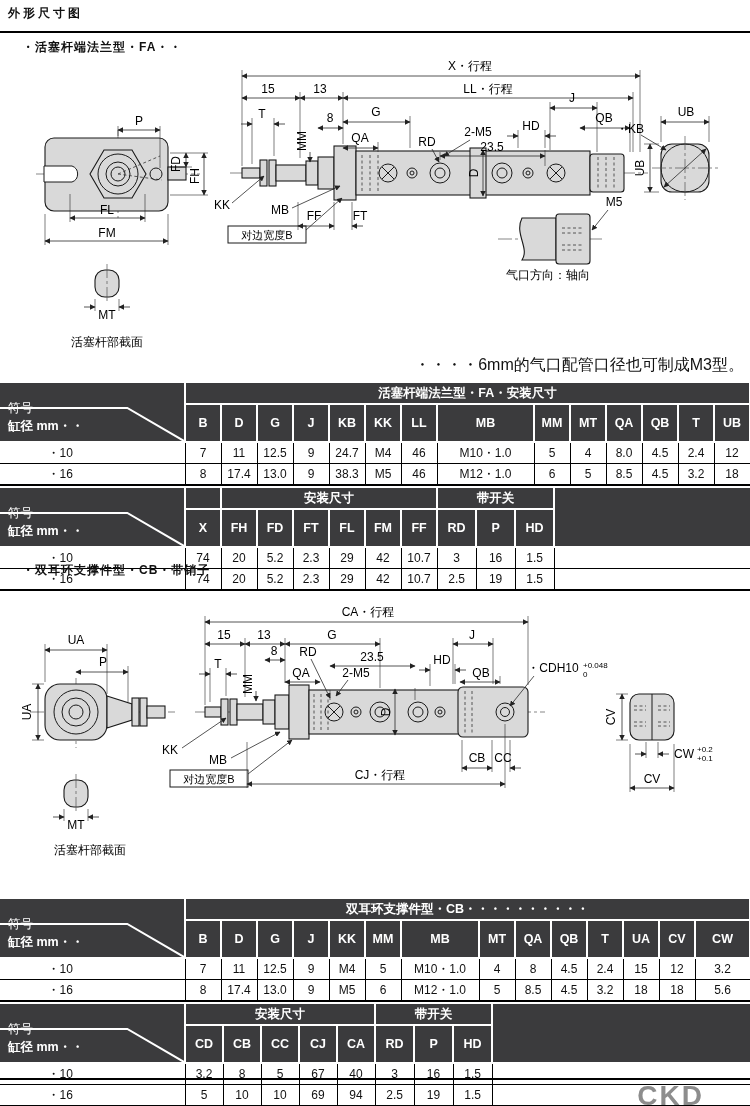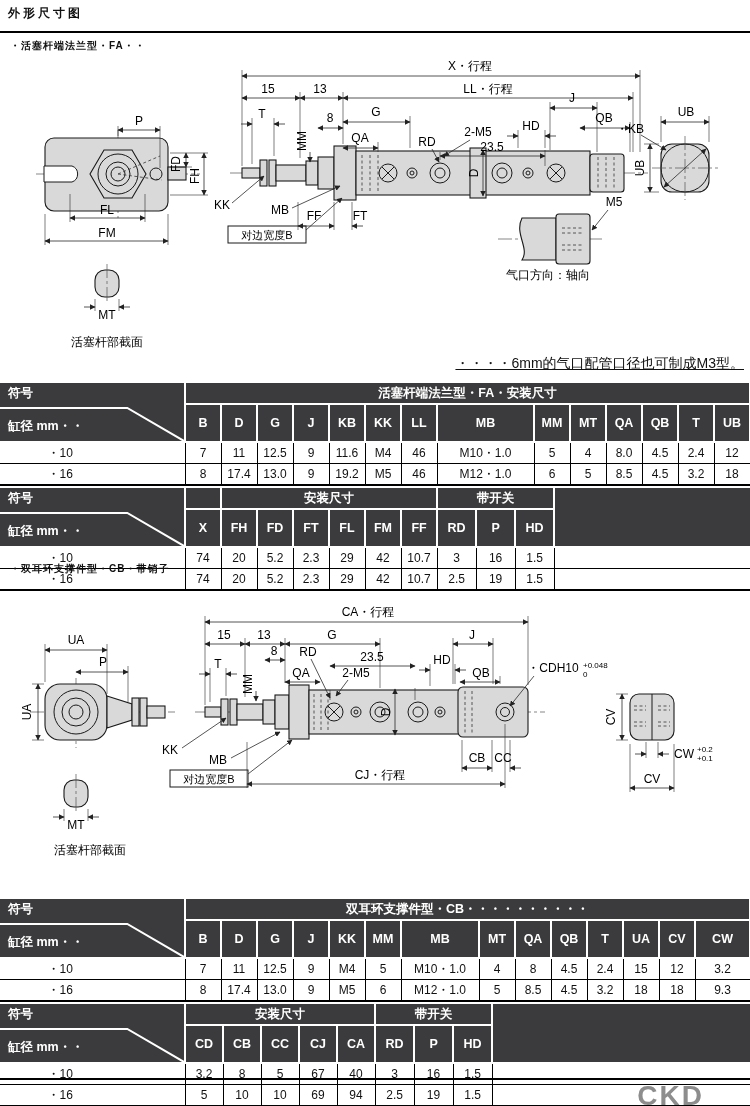--- a/index.html
+++ b/index.html
@@ -1,32 +1,32 @@
 <!DOCTYPE html>
 <html><head>
 <meta charset="utf-8">
 <style>
   html,body{margin:0;padding:0;background:#fff;}
   .page{position:relative;width:750px;height:1106px;background:#fff;overflow:hidden;
         font-family:"Liberation Sans","DejaVu Sans",sans-serif;color:#111;}
   .abs{position:absolute;}
   .page-title{left:8px;top:5px;font-size:12px;font-weight:bold;letter-spacing:3px;}
   .title-rule{left:0;top:31px;width:750px;height:2px;background:#000;}
-  .sec-head{left:10px;font-size:10px;font-weight:bold;letter-spacing:1px;}
-  .note{right:6px;top:355px;font-size:14px;text-decoration:underline;}
+  .sec-head{left:22px;font-size:12px;font-weight:bold;letter-spacing:1px;}
+  .note{right:6px;top:355px;font-size:16px;}
   
   .tblwrap{left:0;width:750px;}
   table.spec{width:750px;border-collapse:collapse;table-layout:fixed;font-size:12px;}
   table.spec th,table.spec td{padding:0;margin:0;text-align:center;vertical-align:middle;}
   th.gh,tr.cols th,th.corner,th.trailhead{background:#3b3b3d;color:#fff;border:2px solid #fff;font-weight:bold;font-size:12.5px;}
   th.gh{text-align:left;padding-left:8px;height:20px;border-left:none;}
   tr.cols th{height:36px;}
   th.trailhead{border-right:none;}
   th.corner{position:relative;border-left:none;padding:0;}
-  th.corner .c-top{position:absolute;left:8px;top:2px;font-weight:bold;}
+  th.corner .c-top{position:absolute;left:8px;top:17px;font-weight:normal;}
   th.corner .c-bot{position:absolute;left:8px;bottom:6px;font-weight:bold;text-align:center;}
   th.corner svg{position:absolute;left:0;top:0;width:100%;height:100%;}
   th.corner polyline{fill:none;stroke:#fff;stroke-width:2;}
   tr.datarow td{height:20px;border:1px solid #000;background:#fff;}
   tr.datarow td.rl{text-align:center;padding-right:64px;border-left:none;}
   tr.datarow td.trail{border-right:none;}
   table.spec{border-bottom:2px solid #000;border-top:2px solid #000;}
   
   svg.draw{display:block;}
   .fillp{fill:#d9d9d9;stroke:#1a1a1a;stroke-width:1.1;}
@@ -288,38 +288,38 @@
             <th>QB</th>
             <th>T</th>
             <th>UB</th>
           </tr>
         <tr class="datarow">
           <td class="rl">・10</td>
         <td>7</td>
             <td>11</td>
             <td>12.5</td>
             <td>9</td>
-            <td>11.6</td>
+            <td>24.7</td>
             <td>M4</td>
             <td>46</td>
             <td>M10・1.0</td>
             <td>5</td>
             <td>4</td>
             <td>8.0</td>
             <td>4.5</td>
             <td>2.4</td>
             <td>12</td>
           </tr>
         <tr class="datarow">
           <td class="rl">・16</td>
         <td>8</td>
             <td>17.4</td>
             <td>13.0</td>
             <td>9</td>
-            <td>19.2</td>
+            <td>38.3</td>
             <td>M5</td>
             <td>46</td>
             <td>M12・1.0</td>
             <td>6</td>
             <td>5</td>
             <td>8.5</td>
             <td>4.5</td>
             <td>3.2</td>
             <td>18</td>
           </tr>
@@ -645,21 +645,21 @@
             <td>9</td>
             <td>M5</td>
             <td>6</td>
             <td>M12・1.0</td>
             <td>5</td>
             <td>8.5</td>
             <td>4.5</td>
             <td>3.2</td>
             <td>18</td>
             <td>18</td>
-            <td>9.3</td>
+            <td>5.6</td>
           </tr>
       </tbody>
     </table>
     <table class="spec" style="border-top:none;">
       <colgroup>
         <col style="width:185px">
           <col style="width:38px">
           <col style="width:38px">
           <col style="width:38px">
           <col style="width:38px">

